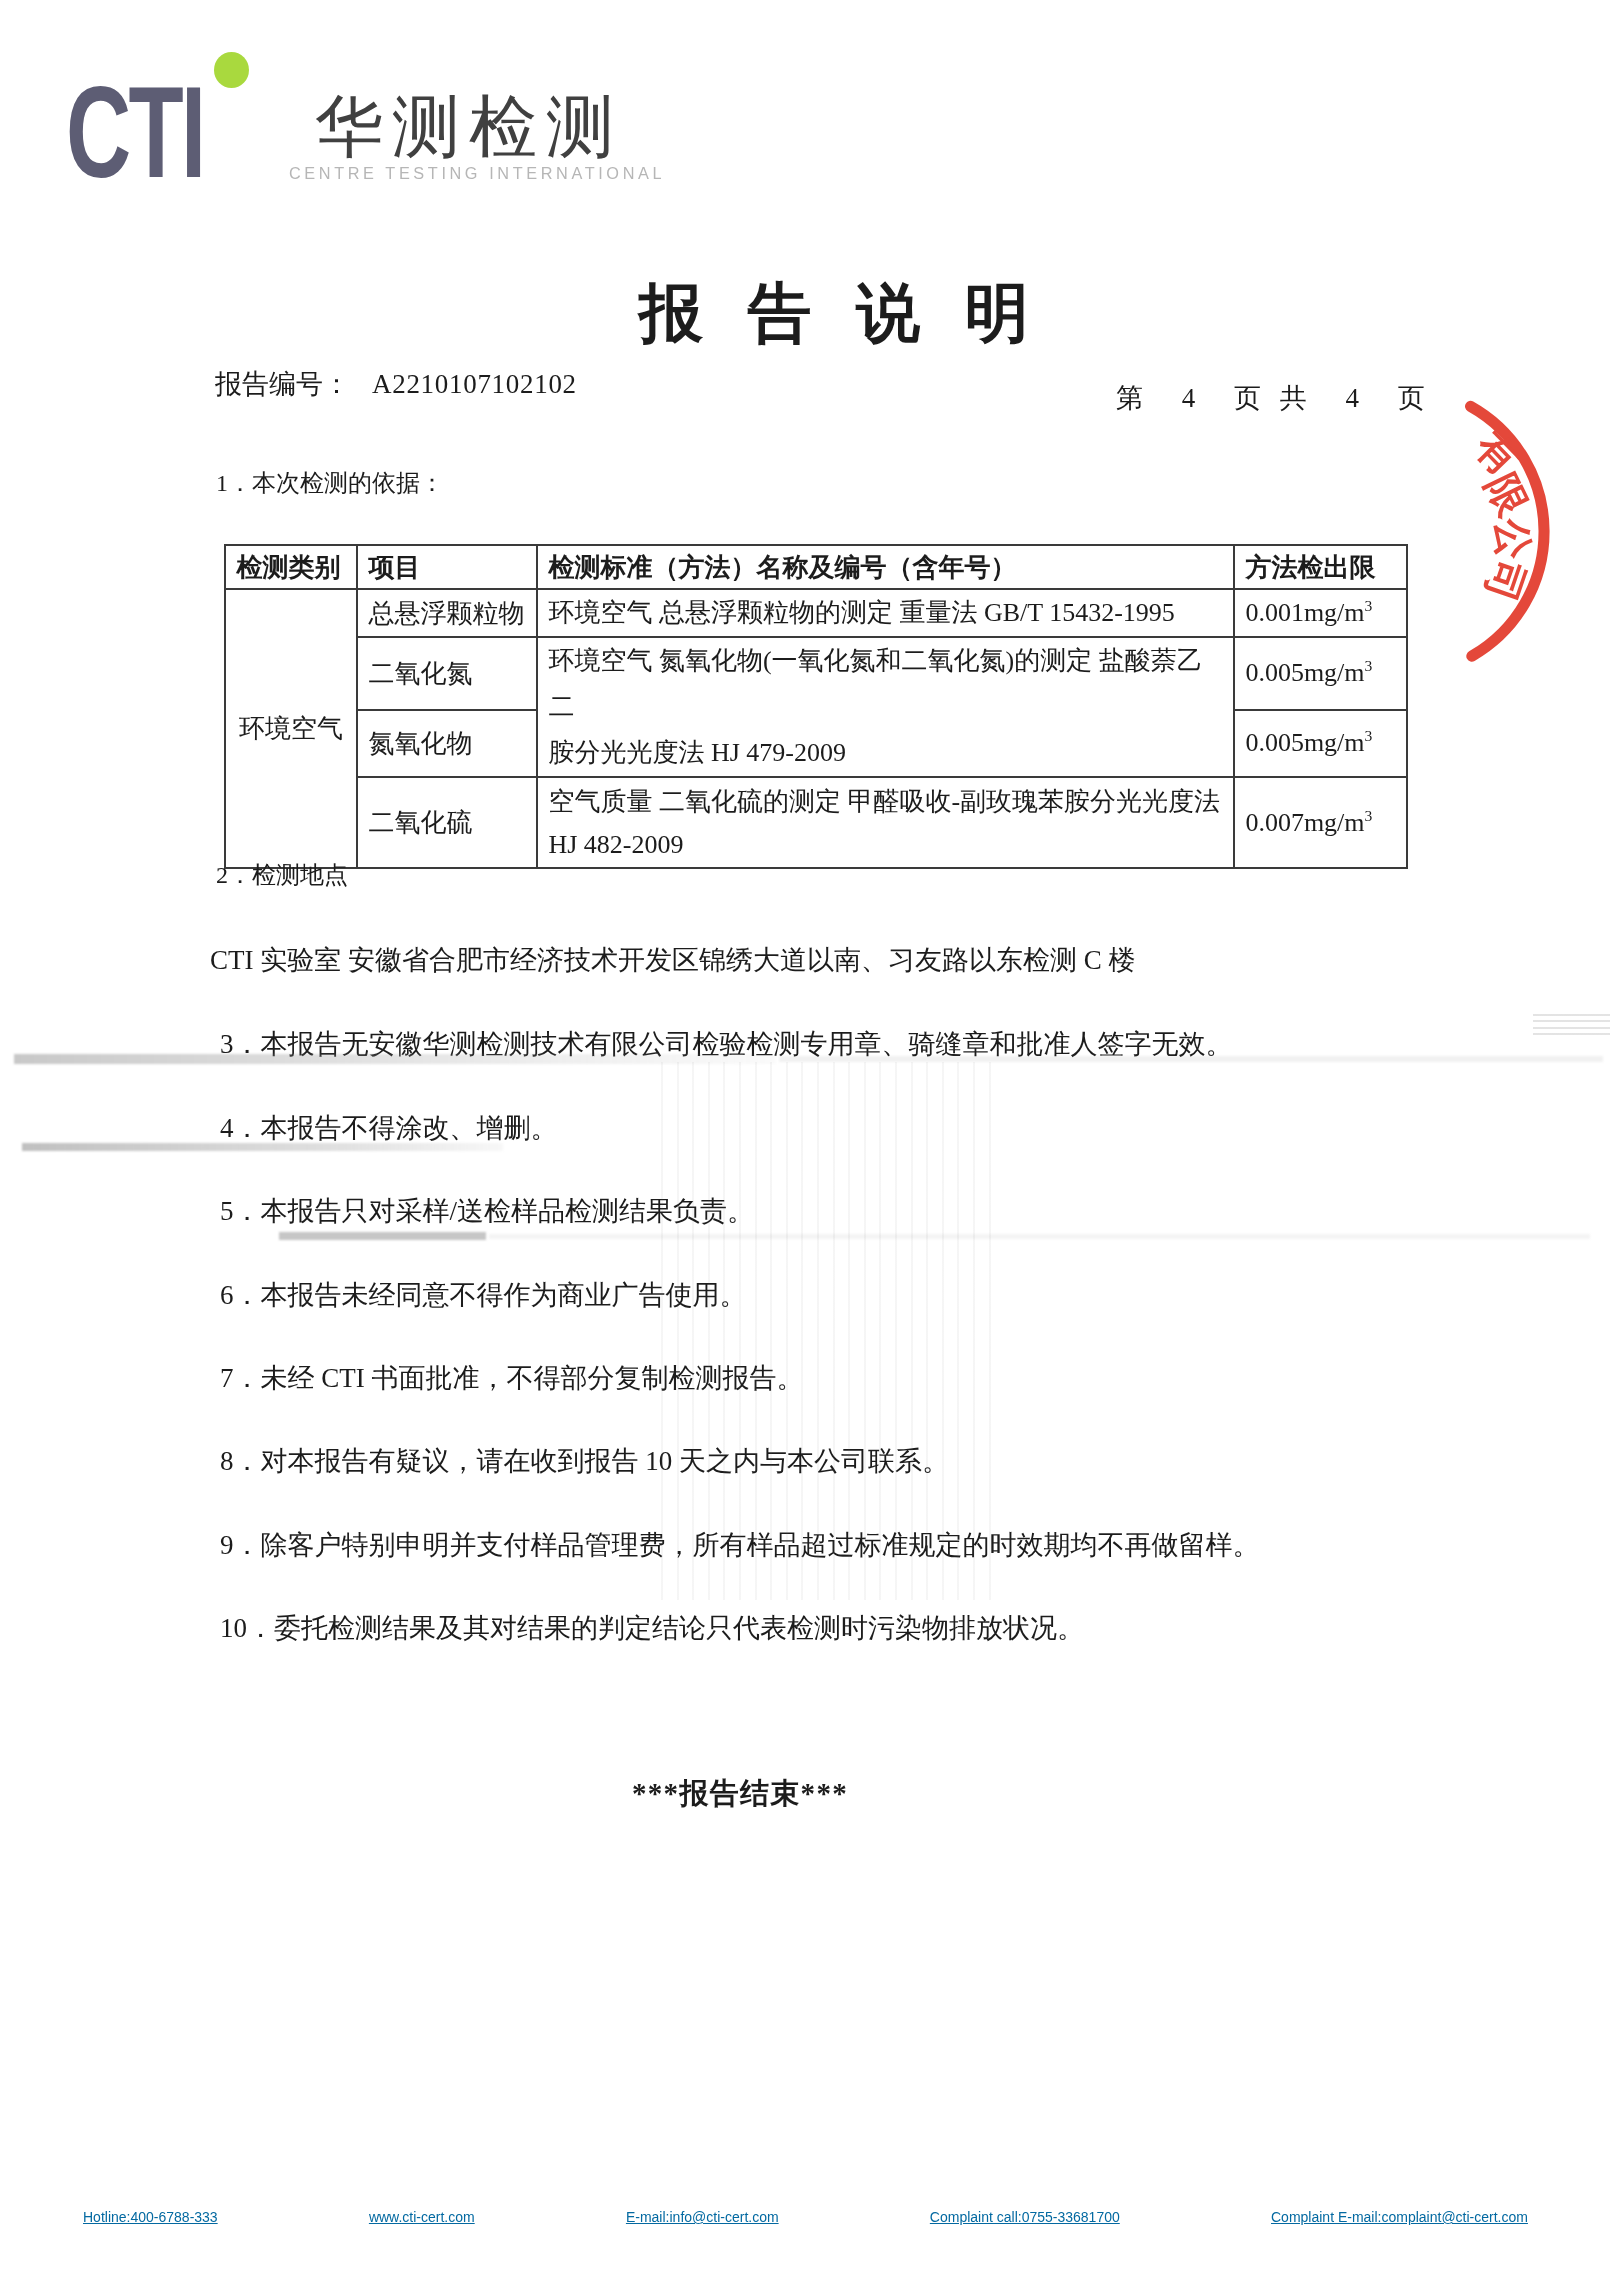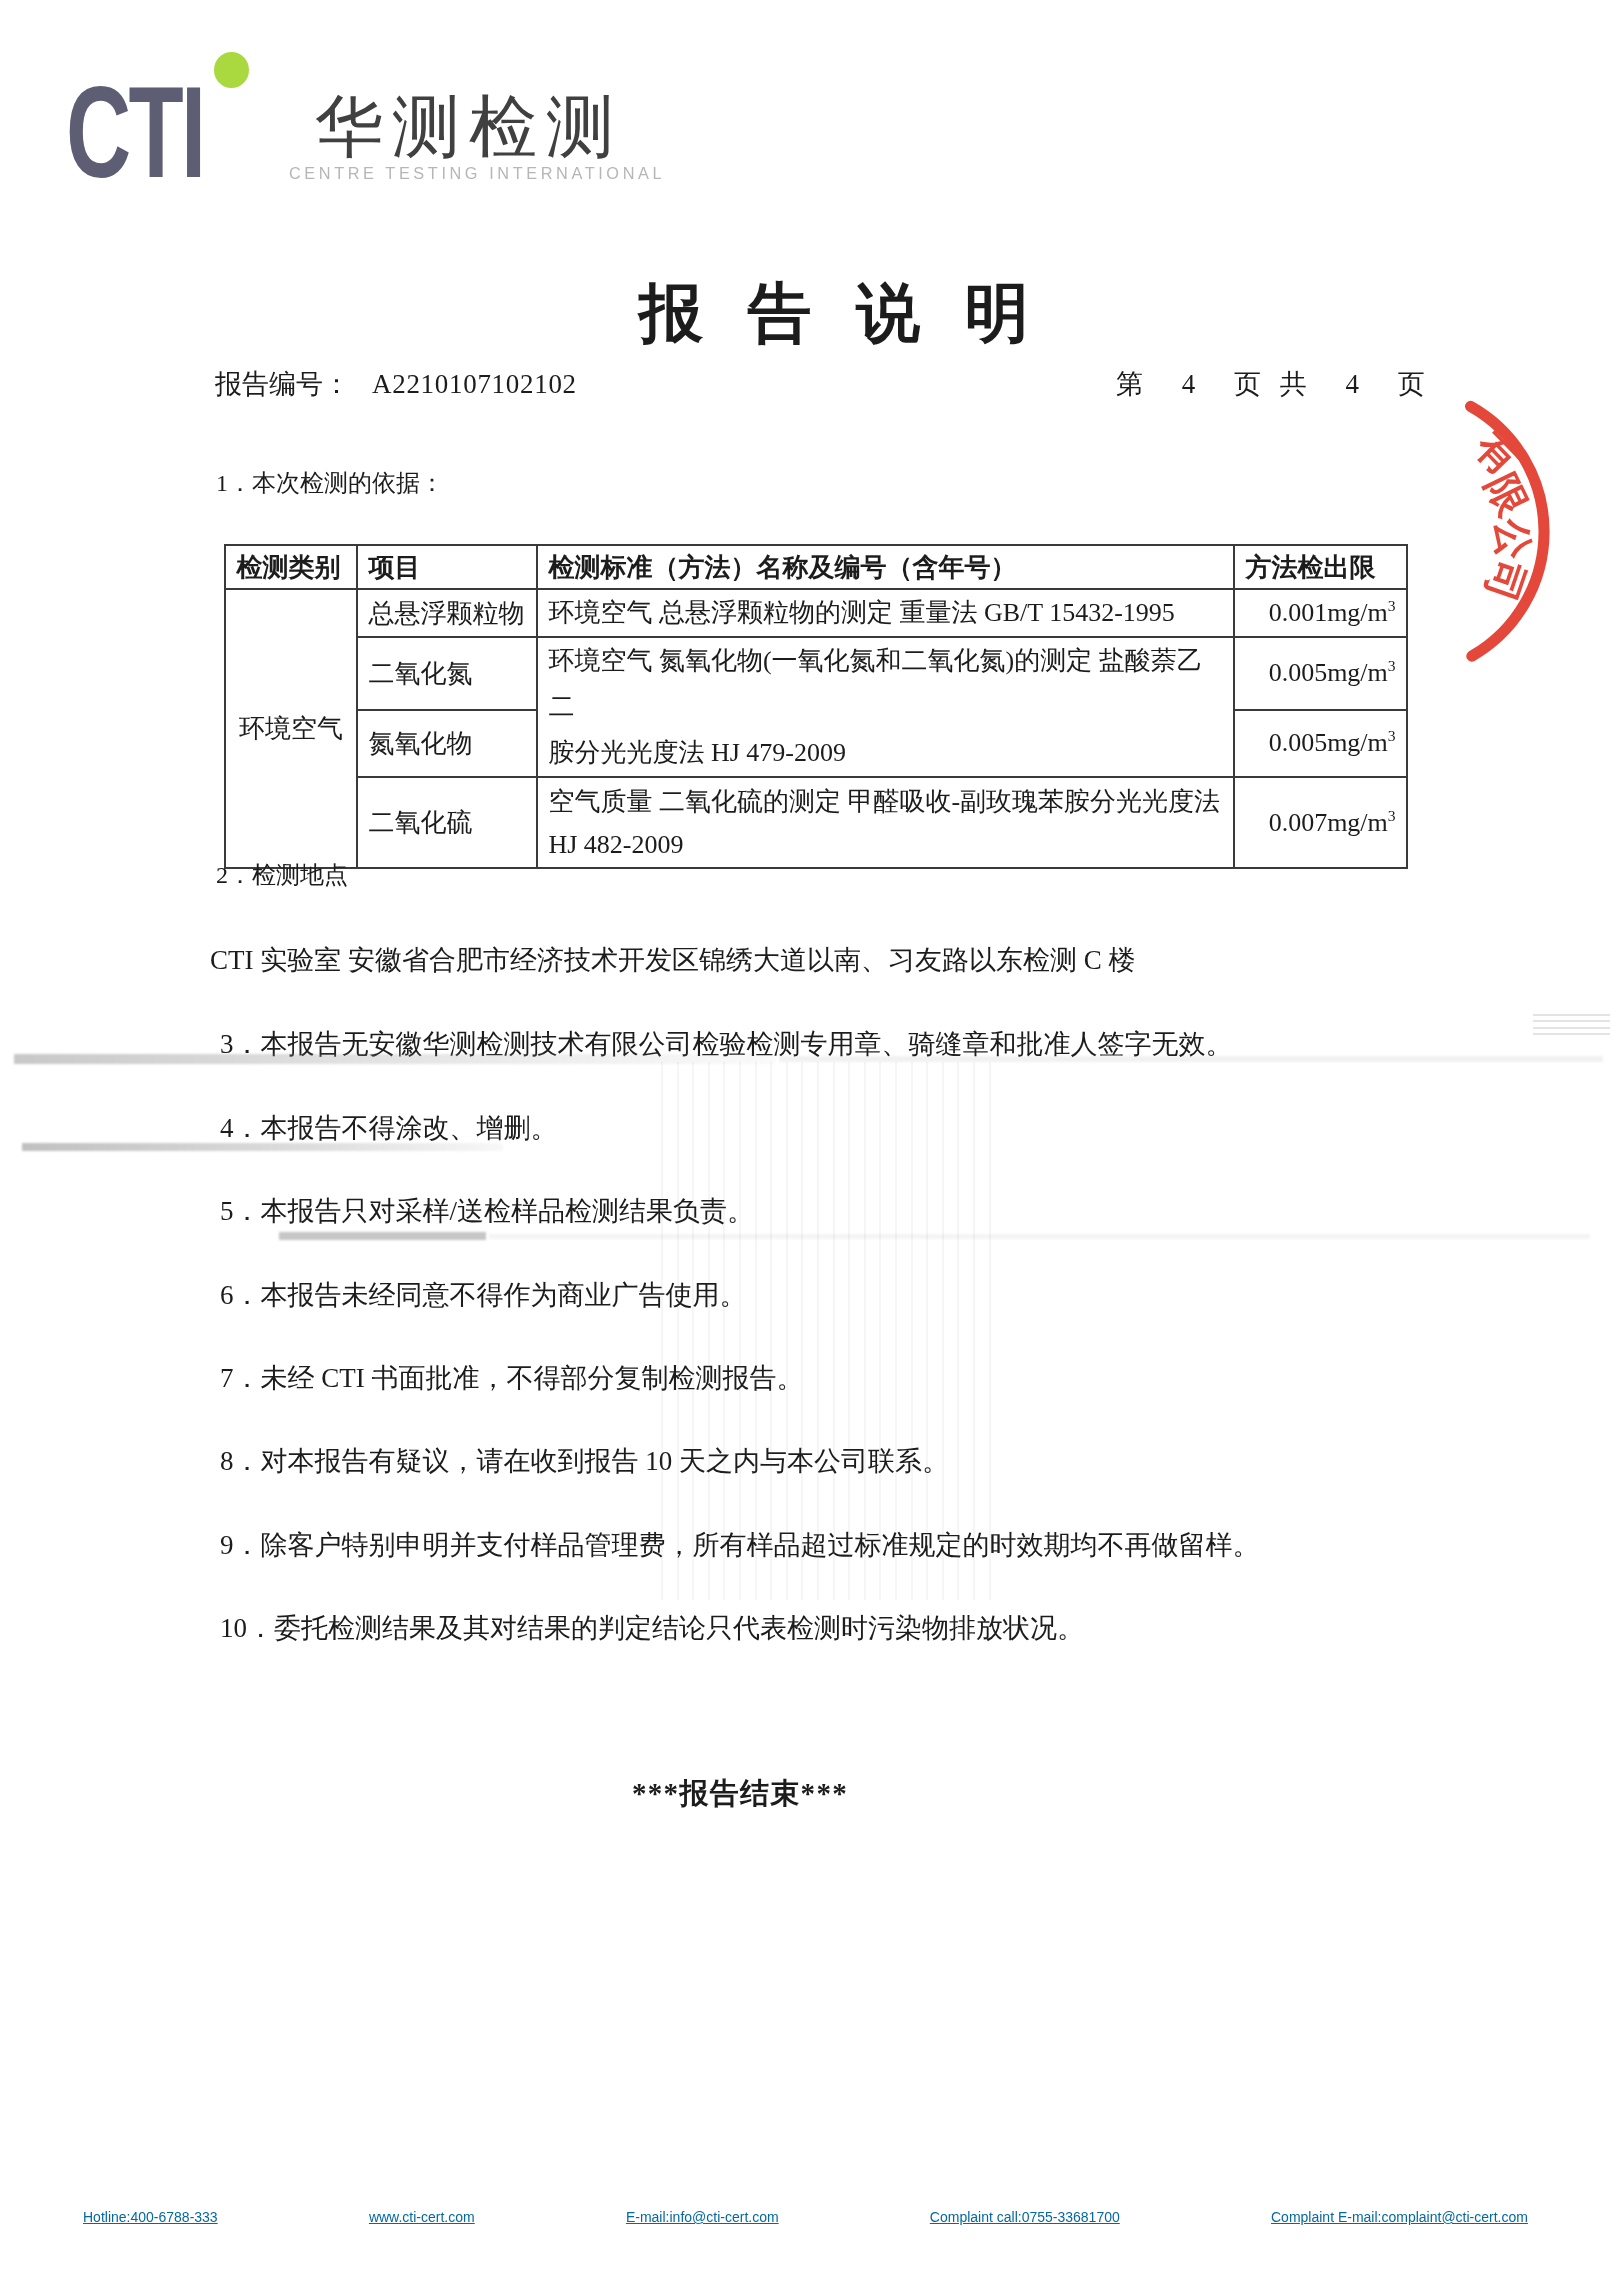--- a/index.html
+++ b/index.html
@@ -30,21 +30,21 @@
     font-size:16.3px;color:#b6b6b6;letter-spacing:3.6px;white-space:nowrap;
   }
   
   .doc-title{
     position:absolute;left:841px;top:270px;transform:translateX(-50%);
     font-size:64px;font-weight:bold;letter-spacing:14.3px;white-space:nowrap;
   }
   .report-line{position:absolute;left:215px;top:366px;font-size:27px;white-space:nowrap;}
   .report-no{margin-left:22px;letter-spacing:0.7px;}
   .pagination{
-    position:absolute;left:1116px;top:366px;font-size:27px;
+    position:absolute;left:1116px;top:380px;font-size:27px;
     letter-spacing:5.9px;white-space:nowrap;
   }
   
   .stamp{position:absolute;left:1329px;top:362px;pointer-events:none;opacity:.93;}
   
   .sec-heading{position:absolute;left:216px;font-size:24px;white-space:nowrap;}
   .body-line{position:absolute;left:210px;font-size:27px;white-space:nowrap;}
   .notice{position:absolute;left:220px;font-size:27px;white-space:nowrap;}
   .end-marker{
     position:absolute;left:740px;top:1774px;transform:translateX(-50%);
@@ -59,21 +59,21 @@
     border:2px solid #3a3a3a;padding:0 10.4px;vertical-align:middle;
     overflow:hidden;
   }
   .std-table th{font-weight:bold;text-align:left;height:42px;margin-left:10px;}
   .std-table td{font-weight:normal;}
   .cat-cell{text-align:center;padding:0 3.9px;}
   .item-cell{text-align:left;padding-left:10.4px;}
   .std-cell{text-align:left;padding-left:11.7px;}
   .std-cell .l{line-height:46px;}
   .tall .l{line-height:43px;}
-  .lim-cell{text-align:right;padding-left:9px;white-space:nowrap;}
+  .lim-cell{text-align:left;padding-left:9px;white-space:nowrap;}
   .lim-cell sup{font-size:15.6px;vertical-align:super;line-height:0;}
   tr.hr{height:42px;} tr.r1{height:46px;} tr.r2{height:51px;} tr.r3{height:47px;} tr.r4{height:91px;}
   
   .footer{
     position:absolute;left:83px;top:2209px;width:1445px;
     display:flex;justify-content:space-between;
     font-family:"Liberation Sans","DejaVu Sans",sans-serif;
     font-size:14px;color:#0369a1;white-space:nowrap;text-decoration:underline;
   }
   

